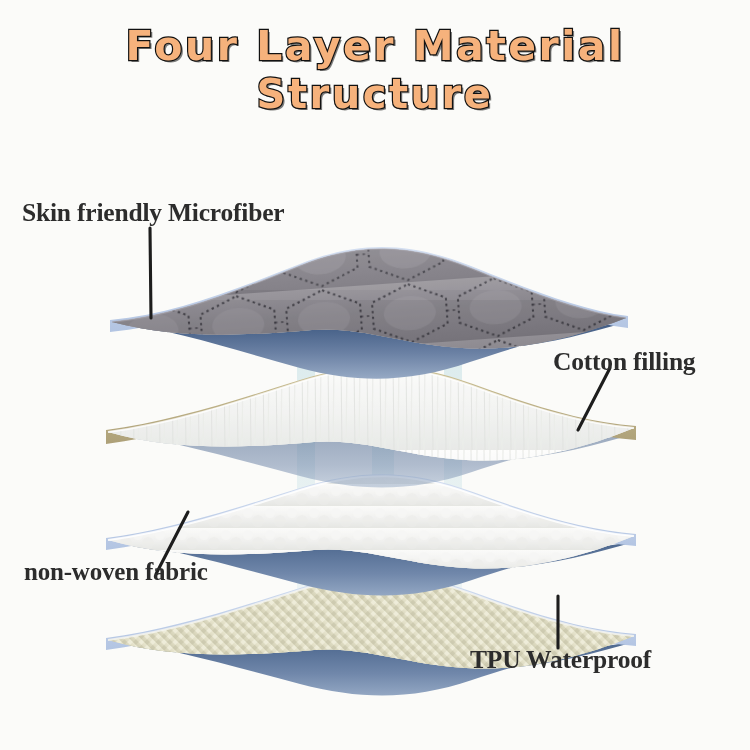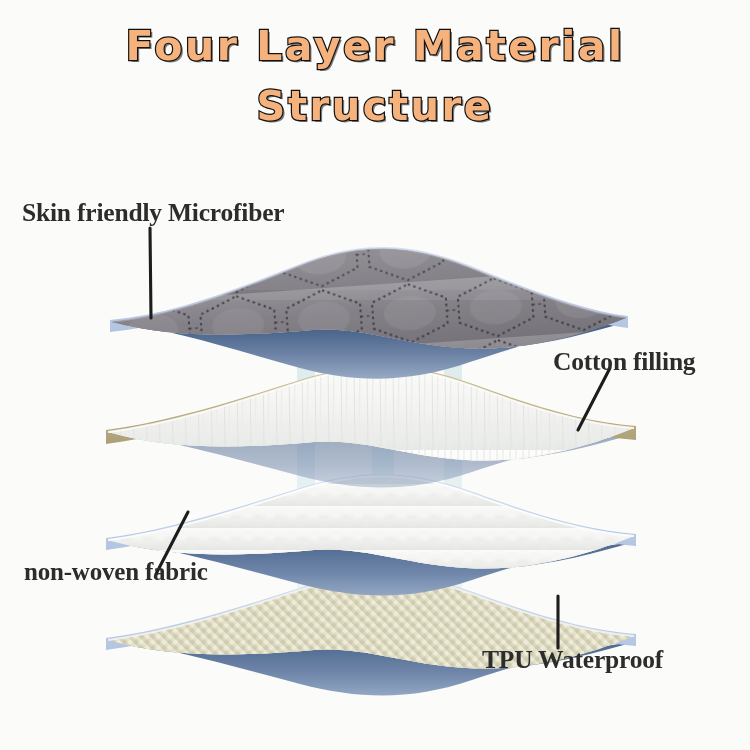--- a/index.html
+++ b/index.html
@@ -39,35 +39,35 @@
     font-size: 41px;
     letter-spacing: 2.5px;
     color: #F6B27C;
     -webkit-text-stroke: 2.4px #111111;
     paint-order: stroke fill;
     text-shadow:
        2.2px 2.2px 0 rgba(20,20,20,0.55);
   }
   .title-line.line2 {
     font-size: 40px;
-    margin-top: 18px;
+    margin-top: 6px;
   }
 
   
   .label {
     position: absolute;
     font-family: Liberation Serif, serif;
     font-weight: bold;
     color: #2c2c2c;
     white-space: nowrap;
   }
   #label-microfiber { left: 22px;  top: 198px;  font-size: 25.5px; letter-spacing: -0.2px; }
   #label-cotton     { left: 553px; top: 347px;  font-size: 25.5px; letter-spacing: -0.2px; }
   #label-nonwoven   { left: 24px;  top: 558px;  font-size: 25px;   letter-spacing: -0.2px; }
-  #label-tpu        { left: 482px; top: 645px;  font-size: 25.5px; letter-spacing: -0.2px; }
+  #label-tpu        { left: 470px; top: 645px;  font-size: 25.5px; letter-spacing: -0.2px; }
 
   
   #stage {
     position: absolute;
     left: 0;
     top: 0;
     width: 750px;
     height: 750px;
   }
 </style>

